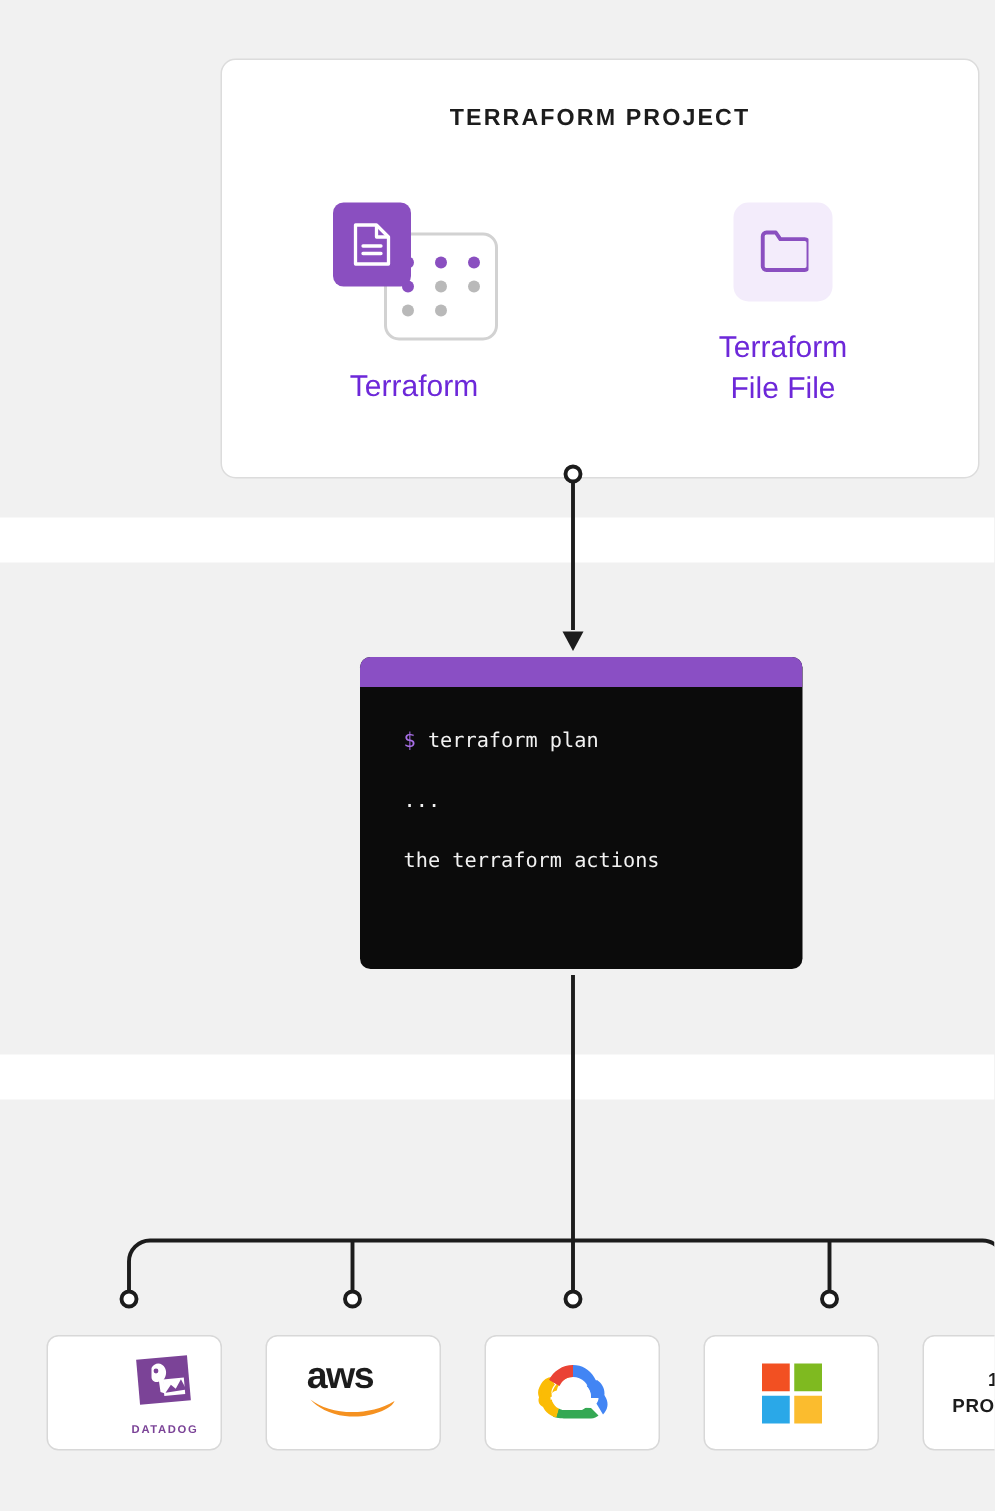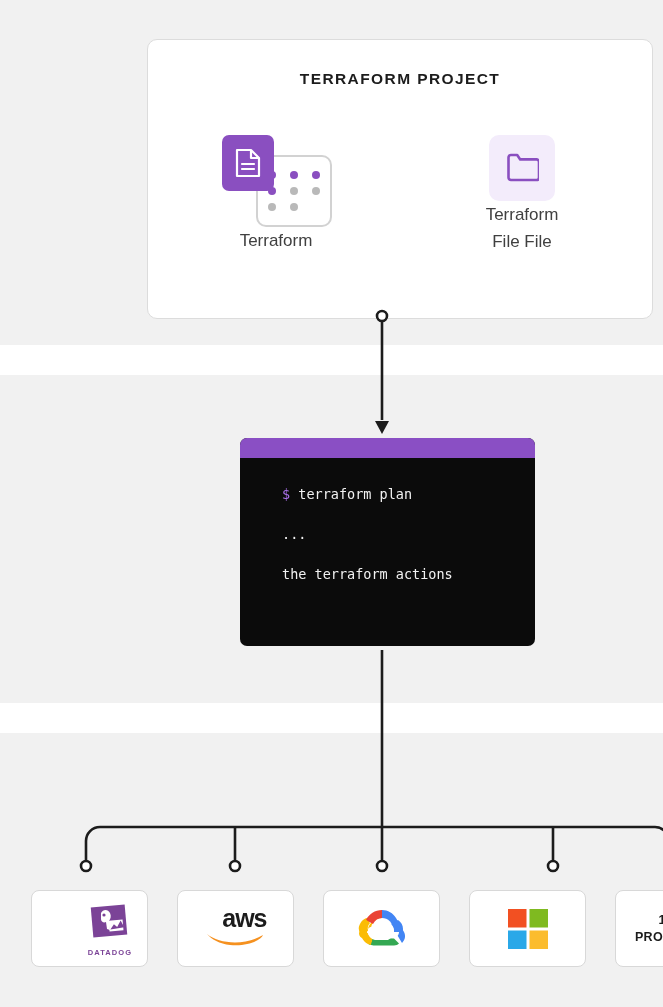--- a/index.html
+++ b/index.html
@@ -28,21 +28,22 @@
     position: absolute; top: 30px; left: 0; width: 100%;
     text-align: center;
     font-size: 15.5px; font-weight: bold;
     letter-spacing: 1.4px;
     color: #1c1c1c;
   }
   .asset { position: absolute; top: 95px; width: 190px; text-align: center; }
   #asset-config { left: 33px; }
   #asset-state  { left: 279px; }
   .asset-label {
-    font-size: 17px; line-height: 27px; font-weight: normal; color: #404040;
+    margin-top: 18px;
+    font-size: 20px; line-height: 27px; font-weight: normal; color: #6d28d9;
   }
 
   
   .cfg-icon { position: relative; width: 120px; height: 92px; margin: 0 auto; }
   .cfg-grid-box {
     position: absolute; left: 40px; top: 20px; width: 76px; height: 72px;
     border: 2px solid #d2d2d2; border-radius: 10px; background: #fff;
   }
   .cfg-dots {
     position: absolute; left: 52px; top: 36px;
@@ -66,21 +67,21 @@
   .state-tile svg { position: absolute; left: 17px; top: 18px; }
 
   
   #terminal {
     position: absolute; left: 240px; top: 438px;
     width: 295px; height: 208px;
     background: #0b0b0b; border-radius: 7px; overflow: hidden;
   }
   #terminal-titlebar { height: 20px; background: #8a4fc4; }
   #terminal-body {
-    padding: 26px 0 0 42px;
+    padding: 26px 0 0 29px;
     font-family: "DejaVu Sans Mono", "Liberation Mono", monospace;
     font-size: 13.5px; line-height: 20px; color: #f2f2f2;
     white-space: pre;
   }
   .prompt-sigil { color: #a970e8; }
   .term-gap { height: 20px; }
 
   
   #connectors { position: absolute; left: 0; top: 0; width: 663px; height: 1007px; }
 
@@ -101,21 +102,21 @@
     white-space: nowrap;
   }
 
   
   .dd-wrap { text-align: center; margin-left: 41px; }
   .dd-name {
     font-size: 7.5px; font-weight: bold; letter-spacing: 1.1px;
     color: #7b4397; margin-top: 1px;
   }
   
-  .aws-wrap { text-align: right; }
+  .aws-wrap { text-align: left; }
   .aws-word { font-size: 25px; font-weight: bold; color: #1c1c1c; letter-spacing: -1px; line-height: 22px; }
 </style>
 </head>
 <body>
 
 <div id="stage">
 
   <div class="band" id="band-1"></div>
   <div class="band" id="band-2"></div>
 

